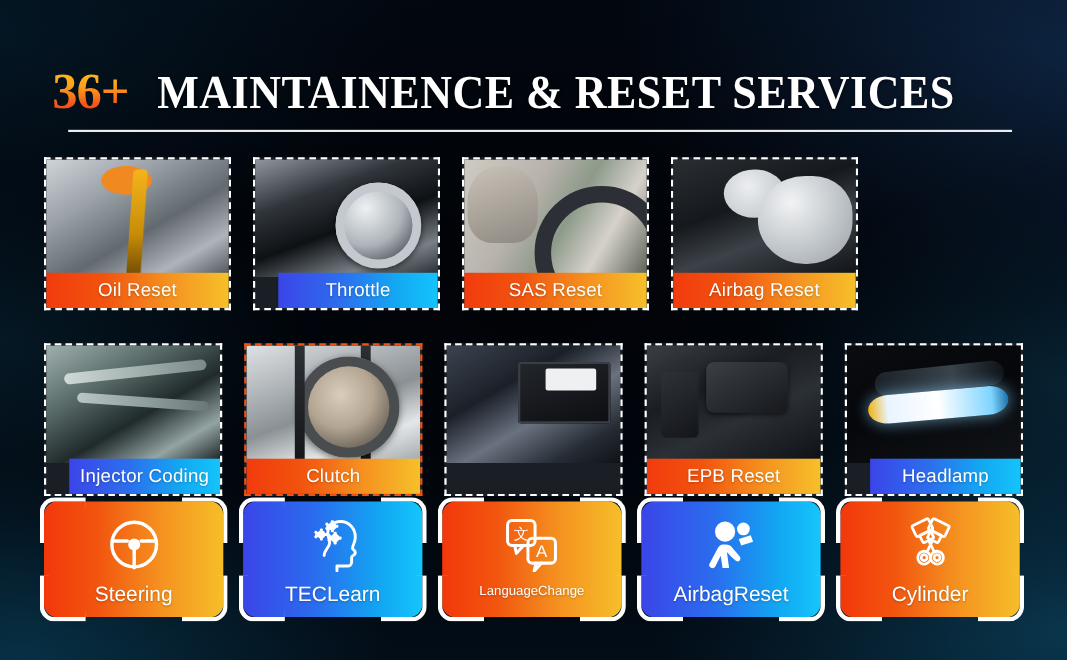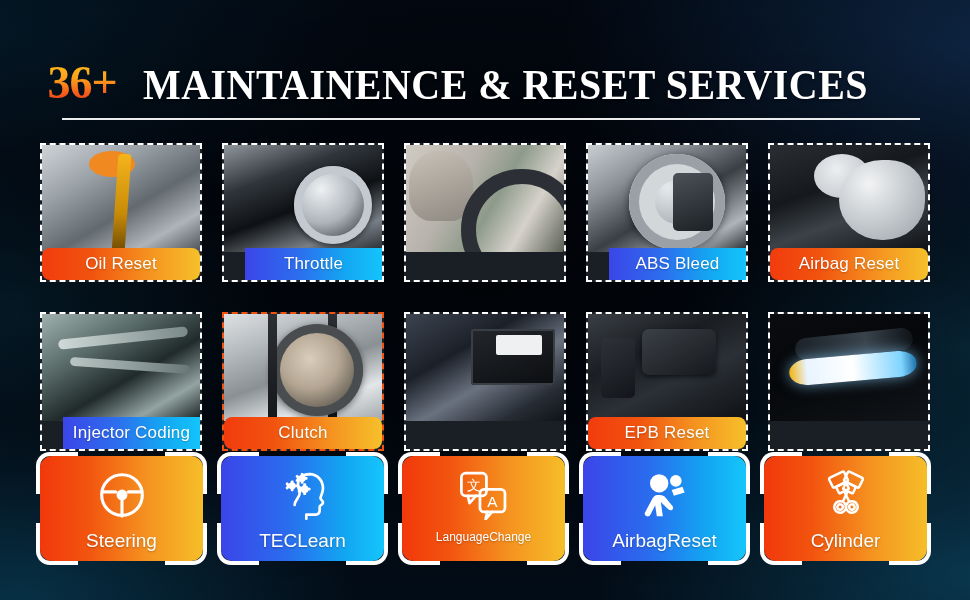--- a/index.html
+++ b/index.html
@@ -58,21 +58,21 @@
   .card{ position:relative; width:170px; height:139px;
     border:2px dashed #ffffff; background:#1a1f26; overflow:hidden; }
   .card.alt{ border-color:#F2520F; }
   .photo{ position:absolute; left:0; right:0; top:0; height:107px; overflow:hidden; }
   .ph{ position:absolute; inset:0; }
 
   .cap{ position:absolute; left:0; right:0; bottom:0; height:32px;
     display:flex; align-items:center; justify-content:center;
     color:#fff; font-size:17px; letter-spacing:.2px; white-space:nowrap;
     text-shadow:0 1px 2px rgba(0,0,0,.25); }
-  .cap.warm{ background:linear-gradient(90deg,#F23B0D 0%,#F1540F 32%,#F59320 68%,#F6C02A 100%);border-radius:8px; }
+  .cap.warm{ background:linear-gradient(90deg,#F23B0D 0%,#F1540F 32%,#F59320 68%,#F6C02A 100%); }
   .cap.cool{ background:linear-gradient(90deg,#3B45E8 0%,#2C6FEE 40%,#13A8F2 74%,#14C4FB 100%);margin-left:21px; }
   .oil-pour{ background:
       linear-gradient(150deg,#cfd4d8 0%,#9aa1a7 30%,#62696f 58%,#aeb4b9 80%,#4a5056 100%); }
   .oil-pour:after{ content:""; position:absolute; left:46%; top:8%; width:13px; height:92%;
     background:linear-gradient(180deg,#f4b41c,#c98c08 60%,#6e4a03);
     transform:skewX(-4deg); border-radius:4px; filter:blur(.3px); }
   .oil-pour:before{ content:""; position:absolute; left:30%; top:6%; width:46px; height:26px;
     background:#f08a20; border-radius:50%; box-shadow:0 0 0 6px rgba(240,138,32,.0); }
   .ring{ position:absolute; border-radius:50%; }
 
@@ -191,28 +191,21 @@
         <div class="ph throttle">
           <div class="ring"></div>
         </div>
       </div>
       <div class="cap cool">Throttle</div>
     </div>
     <div class="card">
       <div class="photo">
         <div class="ph driver"></div>
       </div>
-    </div>
-    <div class="card">
-      <div class="photo">
-        <div class="ph brake">
-          <div class="ring"></div>
-        </div>
-      </div>
-      <div class="cap cool">ABS Bleed</div>
+      <div class="cap warm">SAS Reset</div>
     </div>
     <div class="card">
       <div class="photo">
         <div class="ph airbag"></div>
       </div>
       <div class="cap warm">Airbag Reset</div>
     </div>
   </div>
 <div class="grid" id="row2">
     <div class="card">
@@ -237,20 +230,21 @@
     <div class="card">
       <div class="photo">
         <div class="ph epb"></div>
       </div>
       <div class="cap warm">EPB Reset</div>
     </div>
     <div class="card">
       <div class="photo">
         <div class="ph headlamp"></div>
       </div>
+      <div class="cap cool">Headlamp</div>
     </div>
   </div>
 
 <div id="buttons">
     <div class="btn warm">
       <div class="br tl"></div>
       <div class="br tr"></div>
       <div class="br bl"></div>
       <div class="br brr"></div>
       <div class="bicon">

